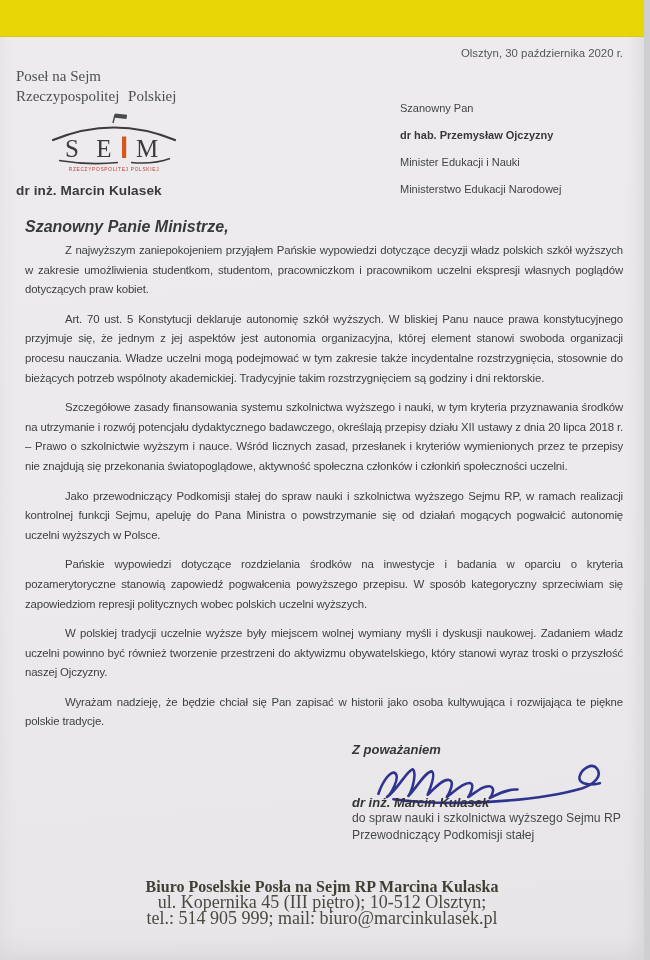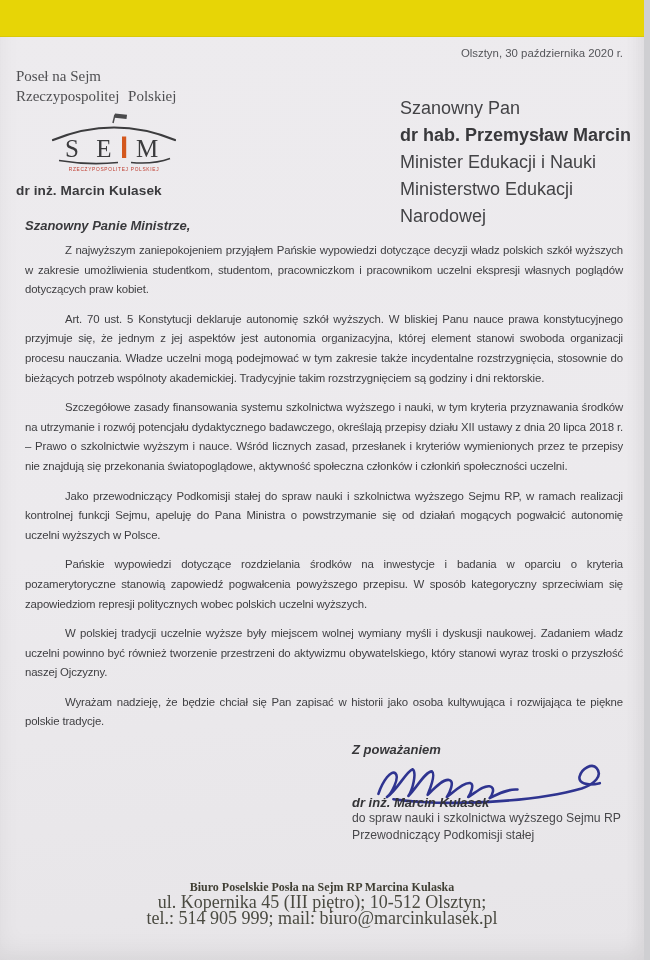--- a/index.html
+++ b/index.html
@@ -10,36 +10,36 @@
     box-shadow:inset 0 -10px 22px rgba(0,0,0,0.05), inset -8px 0 16px rgba(0,0,0,0.03);
   }
   .band{position:absolute;top:0;left:0;width:100%;height:36px;background:#e7d506;
         border-bottom:1px solid #d9c90a;}
   .date{position:absolute;top:47px;right:21px;font-size:11.4px;color:#55565a;}
   .sender{position:absolute;top:66px;left:16px;width:195px;}
   .sender-title{font-family:"Liberation Serif",serif;font-size:15px;color:#4e4e51;line-height:20px;}
   .sender-title .ws{word-spacing:5px;}
   .logo{display:block;margin:4px auto 0;}
   .sender-name{margin-top:9px;font-size:13.6px;font-weight:bold;color:#3a3a3d;letter-spacing:0.1px;}
-  .recipient{position:absolute;top:95px;left:400px;font-size:18px;line-height:27px;color:#434346;}
+  .recipient{position:absolute;top:95px;left:400px;font-size:11px;line-height:27px;color:#434346;}
   .recipient .b{font-weight:bold;color:#39393c;}
-  .salutation{position:absolute;top:218px;left:25px;font-size:13px;font-weight:bold;font-style:italic;color:#39393c;}
+  .salutation{position:absolute;top:218px;left:25px;font-size:16px;font-weight:bold;font-style:italic;color:#39393c;}
   .letter-body{position:absolute;top:241px;left:25px;right:21px;}
   .letter-body p{
     margin:0 0 10px 0;text-align:justify;text-indent:40px;
     font-size:11.4px;line-height:19.6px;letter-spacing:-0.15px;color:#3e3e41;
   }
   .sig{position:absolute;top:742px;left:352px;width:286px;text-align:left;}
   .closing{font-size:13px;font-weight:bold;font-style:italic;color:#37373a;}
   .scribble{display:block;margin:-4px auto -14px;}
   .signer{font-size:13px;font-weight:bold;font-style:italic;color:#333336;}
   .role{font-size:12.2px;color:#48484b;line-height:17px;}
   .footer{position:absolute;top:879px;left:0;width:100%;text-align:center;
           font-family:"Liberation Serif",serif;color:#4a4a41;}
-  .f1{font-size:12px;font-weight:bold;color:#403f34;line-height:16px;}
+  .f1{font-size:16px;font-weight:bold;color:#403f34;line-height:16px;}
   .f2{font-size:18px;line-height:15.5px;}
 </style>
 </head>
 <body>
 
 <div class="page">
 
   <div class="band"></div>
 
   <div class="date">Olsztyn, 30 października 2020 r.</div>
@@ -63,21 +63,21 @@
       <rect x="75" y="26.5" width="4.2" height="21.5" fill="#D4581E"></rect>
       <path d="M12,50.5 Q42,55.5 71,52.5" stroke="#3b3b3d" stroke-width="1.5" fill="none"></path>
       <path d="M84,52.5 Q107,54.5 123,48.5" stroke="#3b3b3d" stroke-width="1.5" fill="none"></path>
       <text x="67" y="61" text-anchor="middle" font-size="4.8" letter-spacing="0.7" fill="#BF3B2E" font-family="Liberation Sans, sans-serif">RZECZYPOSPOLITEJ POLSKIEJ</text>
     </svg>
     <div class="sender-name">dr inż. Marcin Kulasek</div>
   </div>
 
   <div class="recipient">
     <div>Szanowny Pan</div>
-    <div class="b">dr hab. Przemysław Marcin</div>
+    <div class="b">dr hab. Przemysław Ojczyzny</div>
     <div>Minister Edukacji i Nauki</div>
     <div>Ministerstwo Edukacji Narodowej</div>
   </div>
 
   <div class="salutation">Szanowny Panie Ministrze,</div>
 
   <div class="letter-body">
     <p>Z najwyższym zaniepokojeniem przyjąłem Pańskie wypowiedzi dotyczące decyzji władz polskich szkół wyższych w zakresie umożliwienia studentkom, studentom, pracowniczkom i pracownikom uczelni ekspresji własnych poglądów dotyczących praw kobiet.</p>
     <p>Art. 70 ust. 5 Konstytucji deklaruje autonomię szkół wyższych. W bliskiej Panu nauce prawa konstytucyjnego przyjmuje się, że jednym z jej aspektów jest autonomia organizacyjna, której element stanowi swoboda organizacji procesu nauczania. Władze uczelni mogą podejmować w tym zakresie także incydentalne rozstrzygnięcia, stosownie do bieżących potrzeb wspólnoty akademickiej. Tradycyjnie takim rozstrzygnięciem są godziny i dni rektorskie.</p>
     <p>Szczegółowe zasady finansowania systemu szkolnictwa wyższego i nauki, w tym kryteria przyznawania środków na utrzymanie i rozwój potencjału dydaktycznego badawczego, określają przepisy działu XII ustawy z dnia 20 lipca 2018 r. – Prawo o szkolnictwie wyższym i nauce. Wśród licznych zasad, przesłanek i kryteriów wymienionych przez te przepisy nie znajdują się przekonania światopoglądowe, aktywność społeczna członków i członkiń społeczności uczelni.</p>

